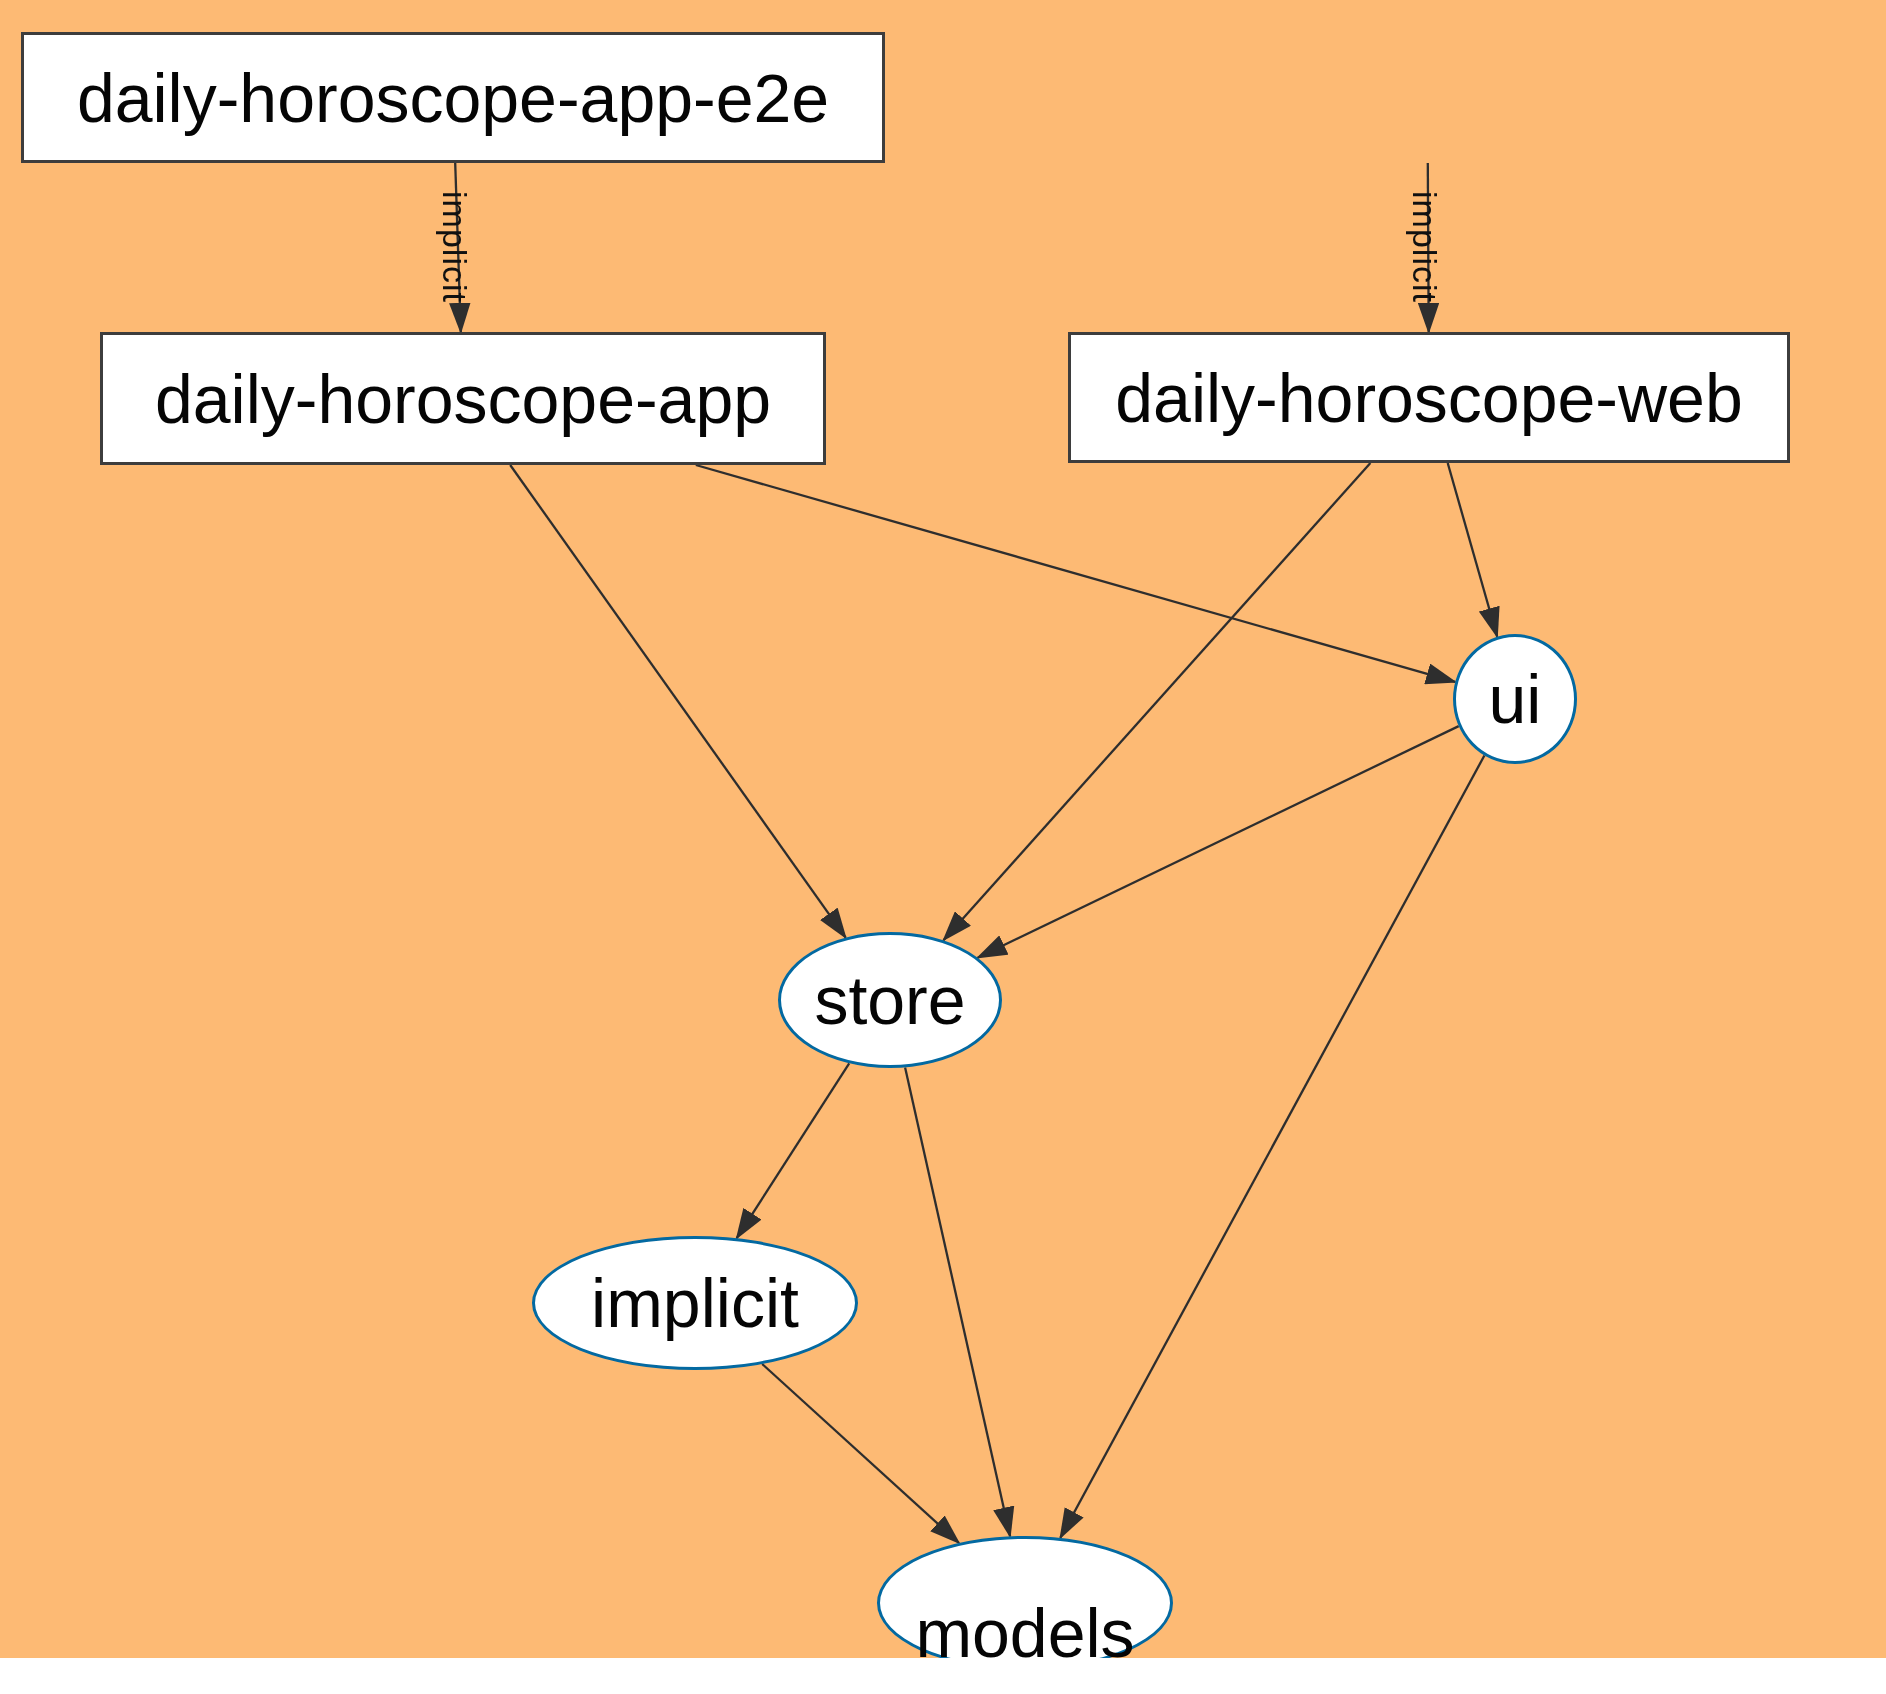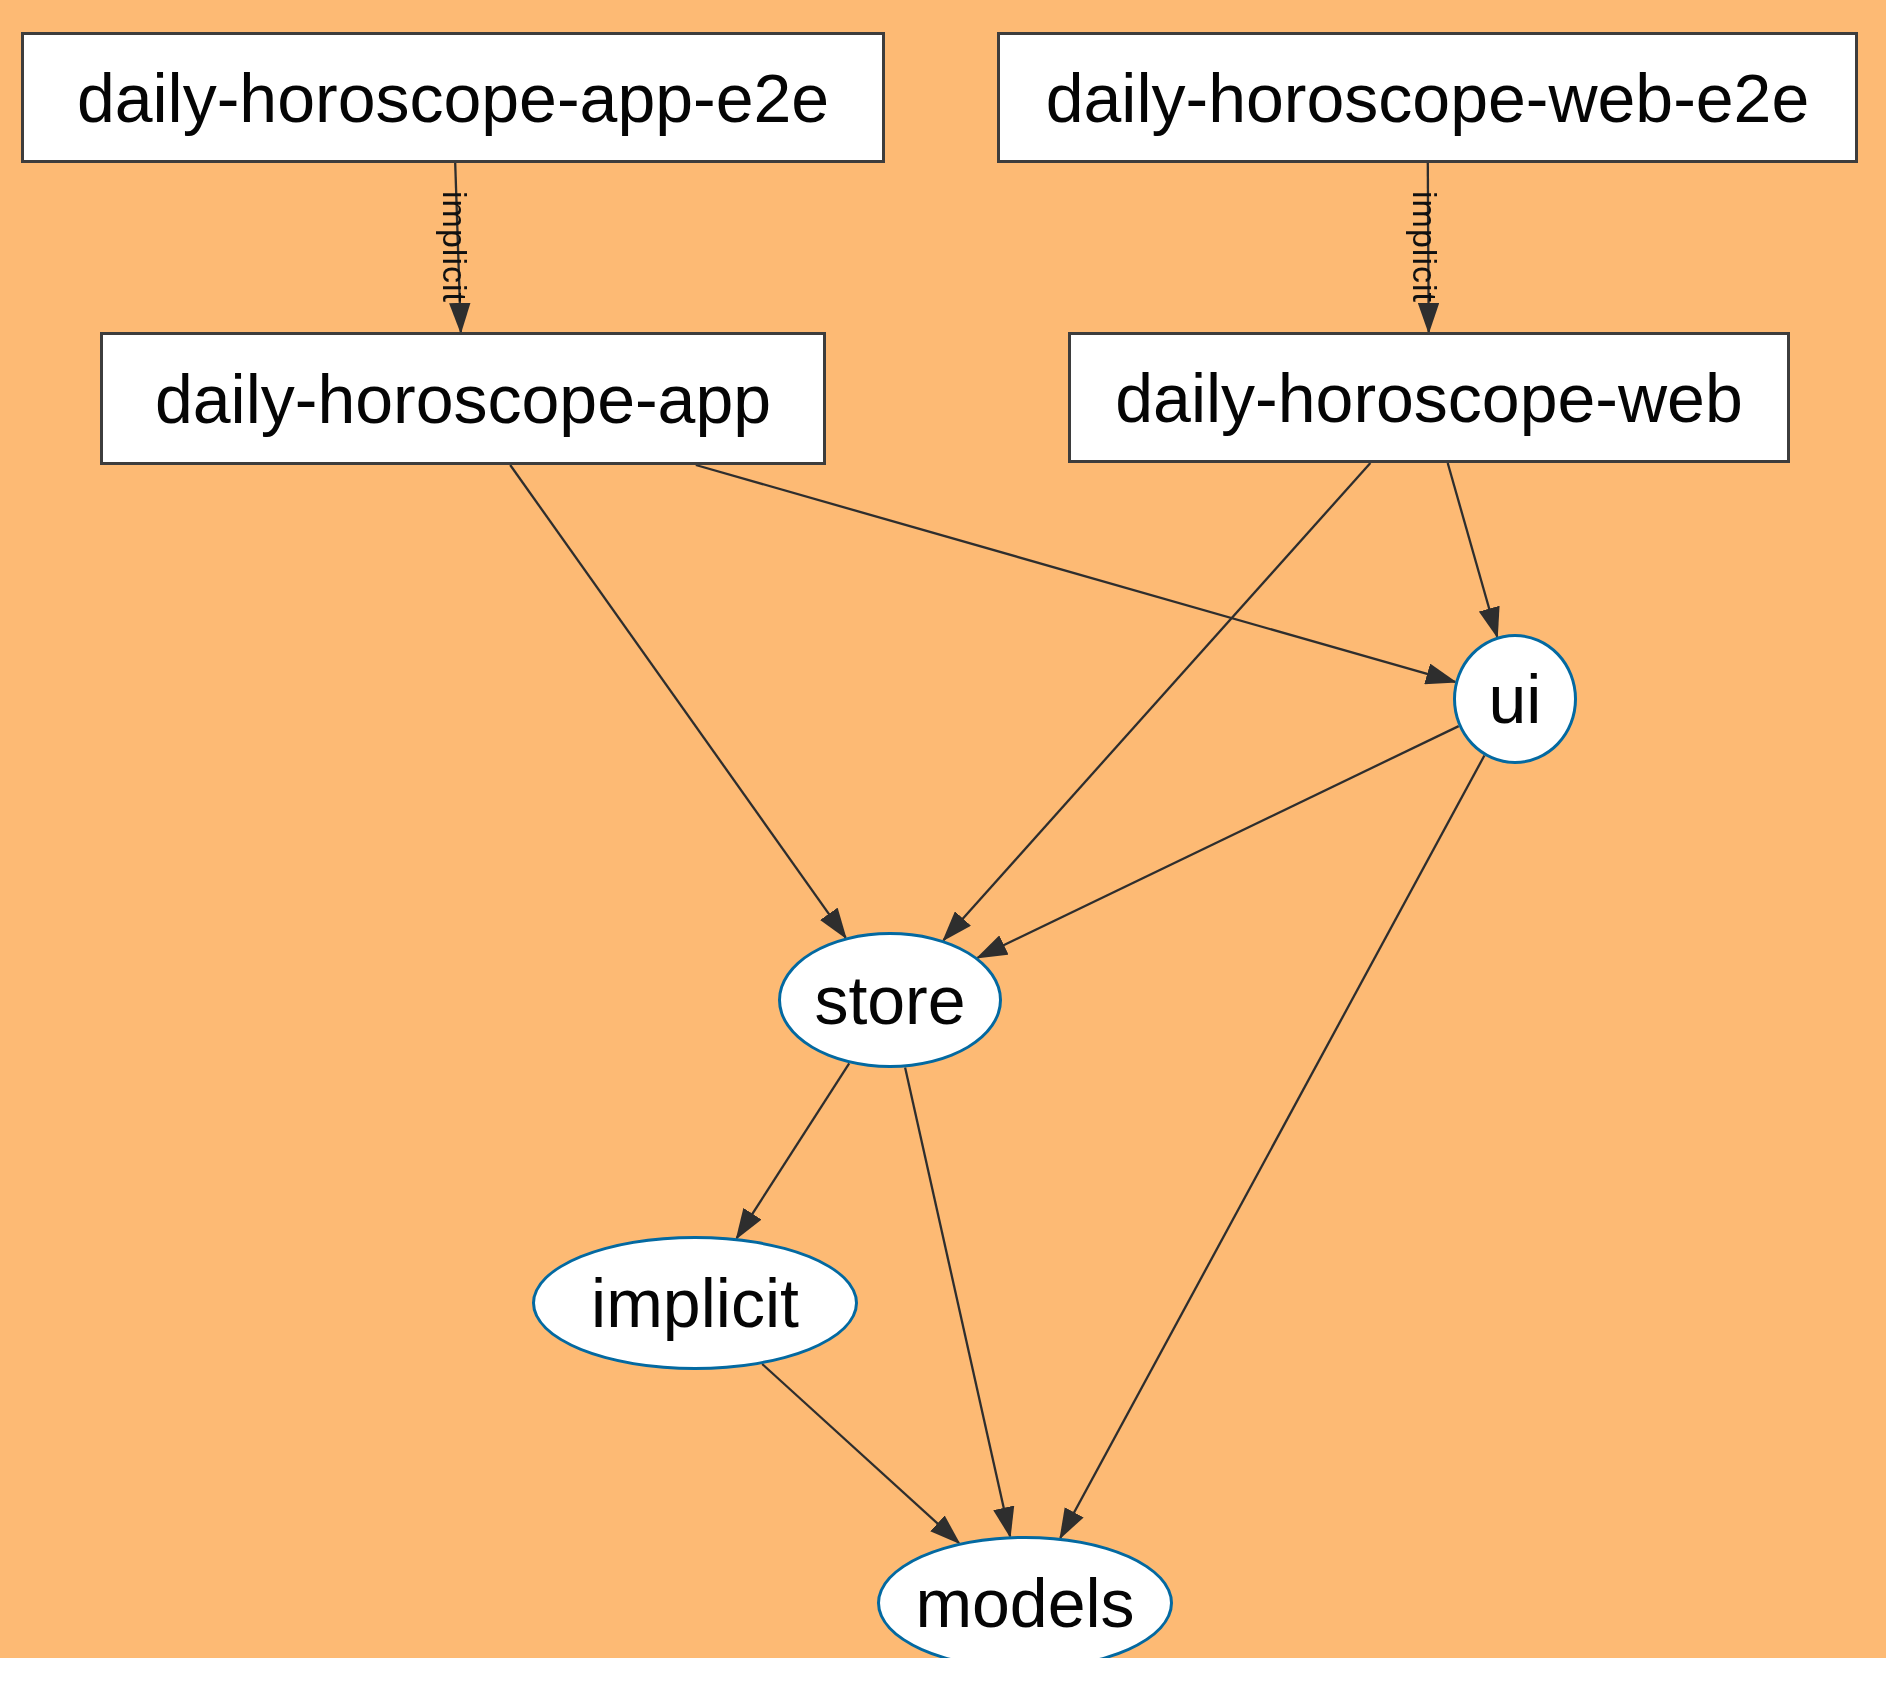--- a/index.html
+++ b/index.html
@@ -71,23 +71,20 @@
         <line x1="849.2" y1="1063.3" x2="736.7" y2="1238.2" stroke="#2e2e2e" stroke-width="2.3" marker-end="url(#arrow)"></line>
         <line x1="905.1" y1="1067.4" x2="1010.1" y2="1536.3" stroke="#2e2e2e" stroke-width="2.3" marker-end="url(#arrow)"></line>
         <line x1="762.2" y1="1364.0" x2="959.0" y2="1543.0" stroke="#2e2e2e" stroke-width="2.3" marker-end="url(#arrow)"></line>
       </g>
   </svg>
 
   <div class="node rect" style="left:21px; top:32px; width:864px; height:131px;">
     <span>daily-horoscope-app-e2e</span>
   </div>
 
-  <div class="node rect" style="left:997px; top:32px; width:861px; height:131px;">
-    <span>daily-horoscope-web-e2e</span>
-  </div>
 
   <div class="node rect" style="left:1068px; top:332px; width:722px; height:131px;">
     <span>daily-horoscope-web</span>
   </div>
 
   <div class="node rect" style="left:100px; top:332px; width:726px; height:133px;">
     <span>daily-horoscope-app</span>
   </div>
 
   <div class="node ellipse" style="left:1453px; top:634px; width:124px; height:130px;">
@@ -95,21 +92,21 @@
   </div>
 
   <div class="node ellipse" style="left:778px; top:932px; width:224px; height:136px;">
     <span>store</span>
   </div>
 
   <div class="node ellipse" style="left:532px; top:1236px; width:326px; height:134px;">
     <span>implicit</span>
   </div>
 
-  <div class="node ellipse" style="left:877px; top:1536px; width:296px; height:134px;">
+  <div class="node ellipse" style="left:877px; top:1536px; width:296px; height:134px;align-items:flex-end;">
     <span>models</span>
   </div>
 
   <div class="edge-label" style="left:454px; top:247px;">implicit</div>
 
   <div class="edge-label" style="left:1424px; top:247px;">implicit</div>
 
 </div>
 
 </body></html>

